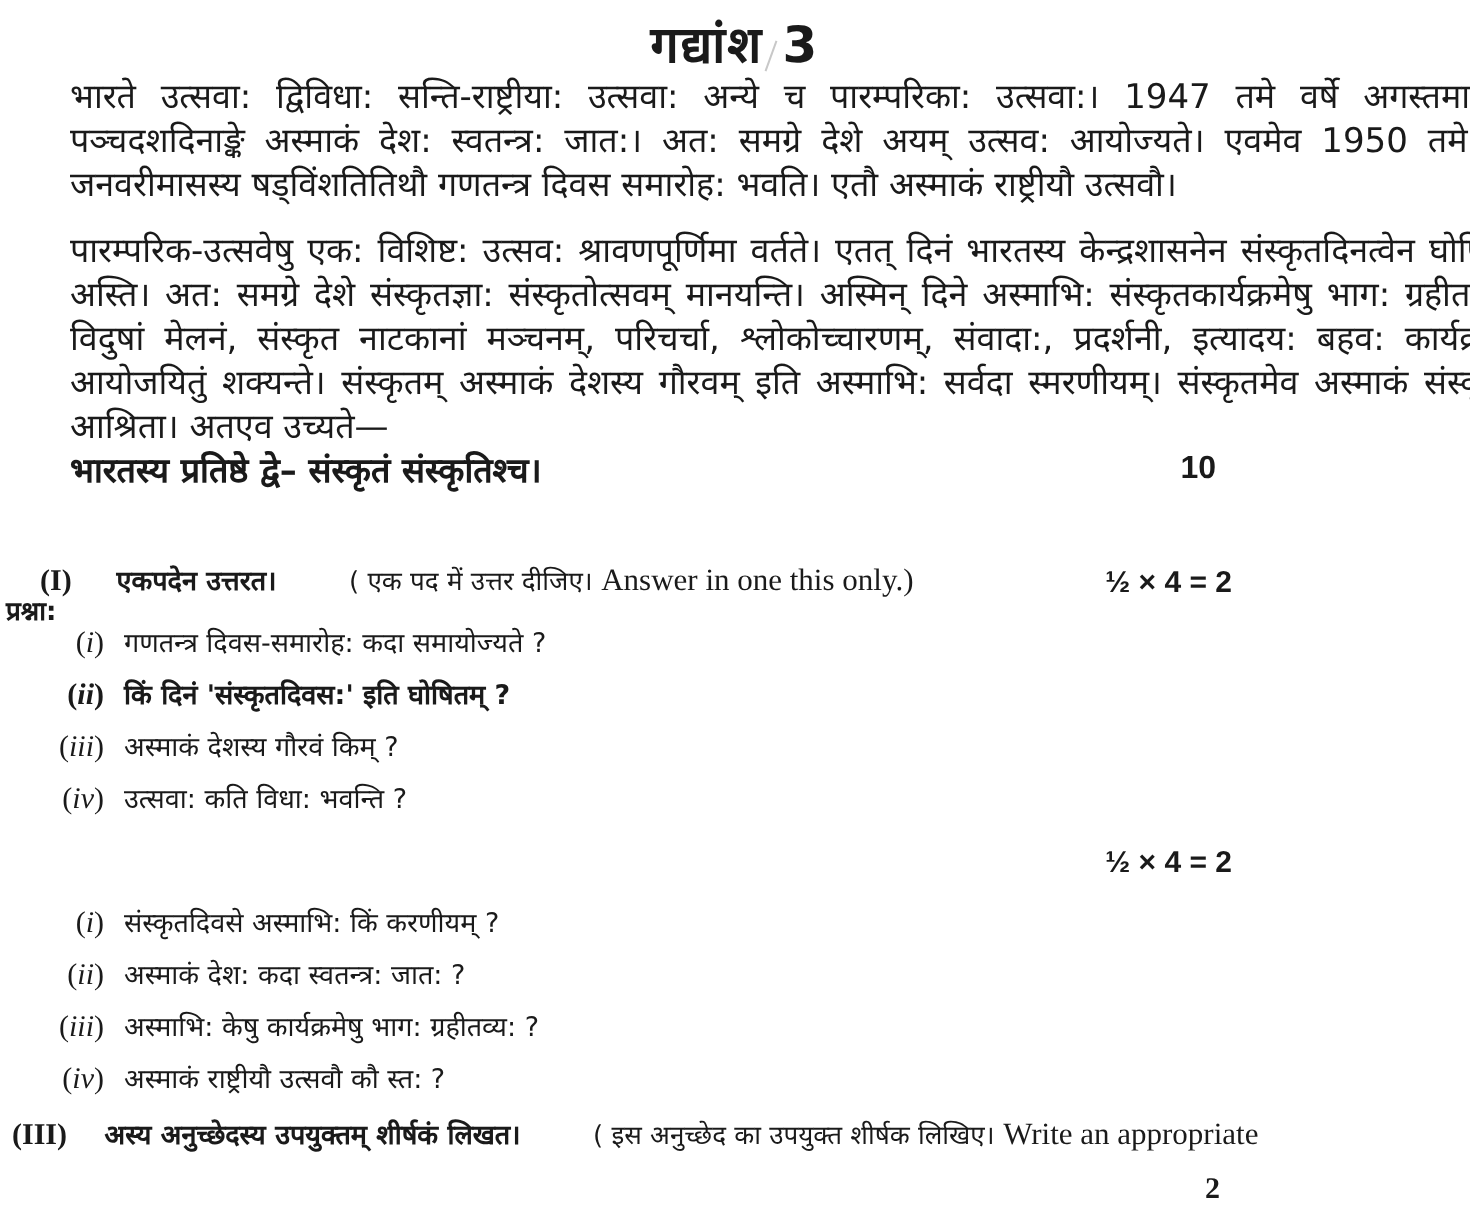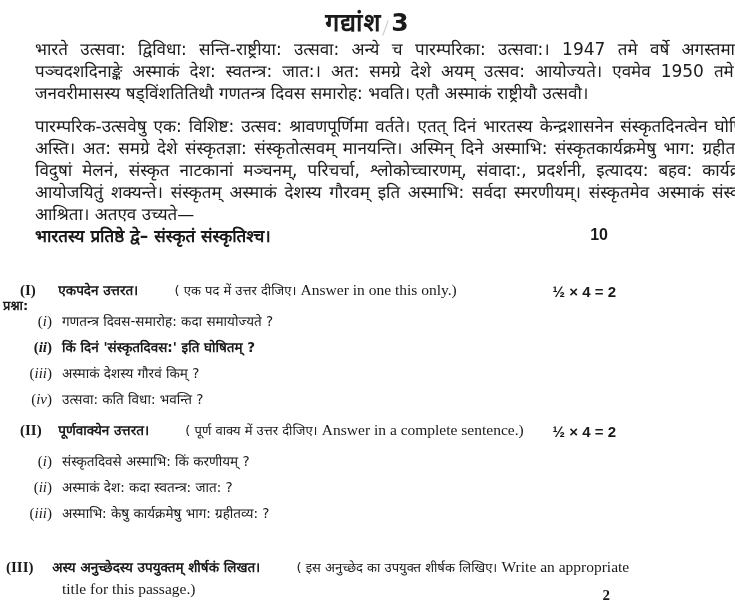--- a/index.html
+++ b/index.html
@@ -159,40 +159,36 @@
   <div class="q" style="left:20px; top:338px;font-weight:bold;">
     <span class="qn"><span class="paren">(</span><span>ii</span><span class="paren">)</span></span><span>किं दिनं 'संस्कृतदिवस:' इति घोषितम् ?</span>
   </div>
   <div class="q" style="left:20px; top:390px;">
     <span class="qn"><span class="paren">(</span><span>iv</span><span class="paren">)</span></span><span>उत्सवा: कति विधा: भवन्ति ?</span>
   </div>
   <div class="q" style="left:20px; top:364px;">
     <span class="qn"><span class="paren">(</span><span>iii</span><span class="paren">)</span></span><span>अस्माकं देशस्य गौरवं किम् ?</span>
   </div>
 
-  <div class="section-head" style="top:421px;">
-    <span class="roman">(II)</span>
-    <span class="heading-sa">पूर्णवाक्येन उत्तरत।</span>
-    <span class="instr">( पूर्ण वाक्य में उत्तर दीजिए।</span>
-    <span class="eng">Answer in a complete sentence.)</span>
-  </div>
   <div class="section-marks" style="top:423px;">½ × 4 = 2</div>
 
   <div class="q" style="left:20px; top:452px;">
     <span class="qn"><span class="paren">(</span><span>i</span><span class="paren">)</span></span><span>संस्कृतदिवसे अस्माभि: किं करणीयम् ?</span>
   </div>
   <div class="q" style="left:20px; top:478px;">
     <span class="qn"><span class="paren">(</span><span>ii</span><span class="paren">)</span></span><span>अस्माकं देश: कदा स्वतन्त्र: जात: ?</span>
   </div>
   <div class="q" style="left:20px; top:504px;">
     <span class="qn"><span class="paren">(</span><span>iii</span><span class="paren">)</span></span><span>अस्माभि: केषु कार्यक्रमेषु भाग: ग्रहीतव्य: ?</span>
   </div>
+  <div class="q" style="left:20px; top:530px;">
+    <span class="qn"><span class="paren">(</span><span>iv</span><span class="paren">)</span></span><span>अस्माकं राष्ट्रीयौ उत्सवौ कौ स्त: ?</span>
+  </div>
 
   <div class="section-head" style="top:558px; left:6px;">
     <span class="roman roman3">(III)</span>
     <span class="heading-sa">अस्य अनुच्छेदस्य उपयुक्तम्  शीर्षकं लिखत।</span>
     <span class="instr">( इस अनुच्छेद का उपयुक्त शीर्षक लिखिए।</span>
     <span class="eng">Write an appropriate</span>
   </div>
-  <div class="sec3-line2 eng">title for this passage.)</div>
   <div class="section-marks" style="top:587px; right:16px; font-family:'Liberation Serif', serif;">2</div>
 
 </div>
 
 </body></html>

